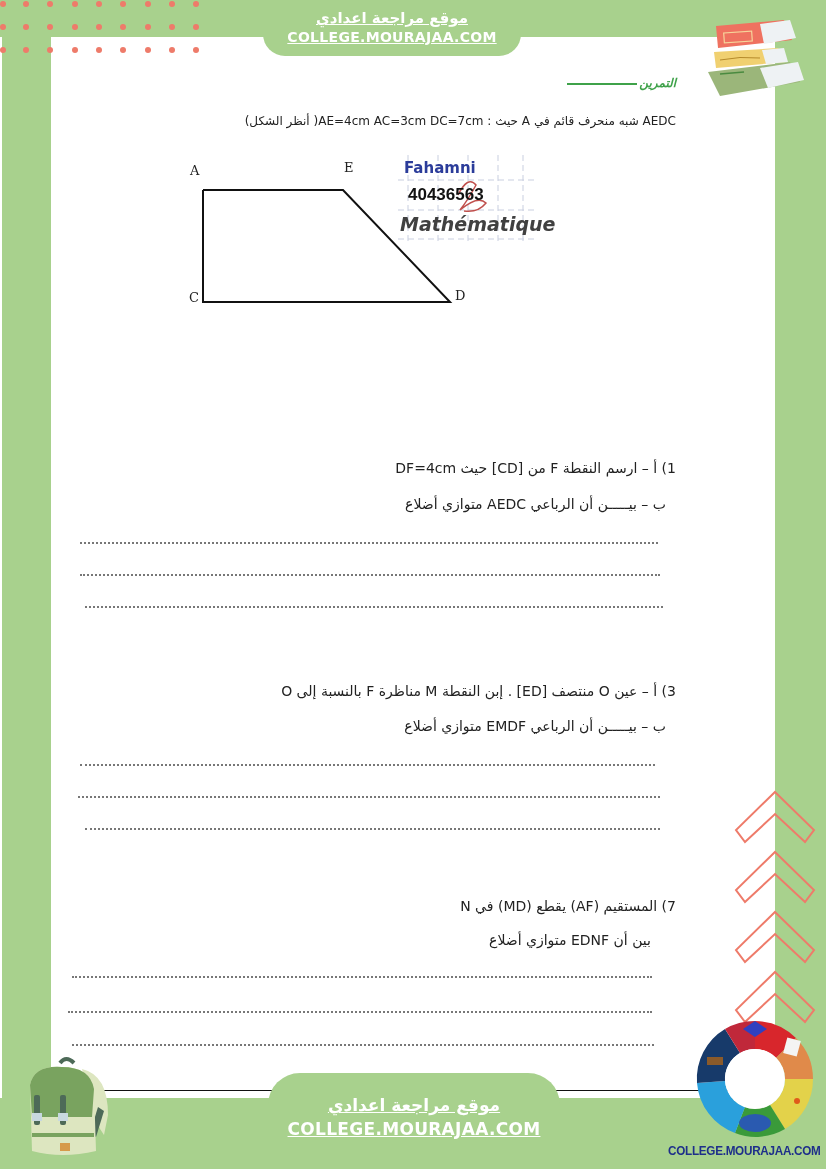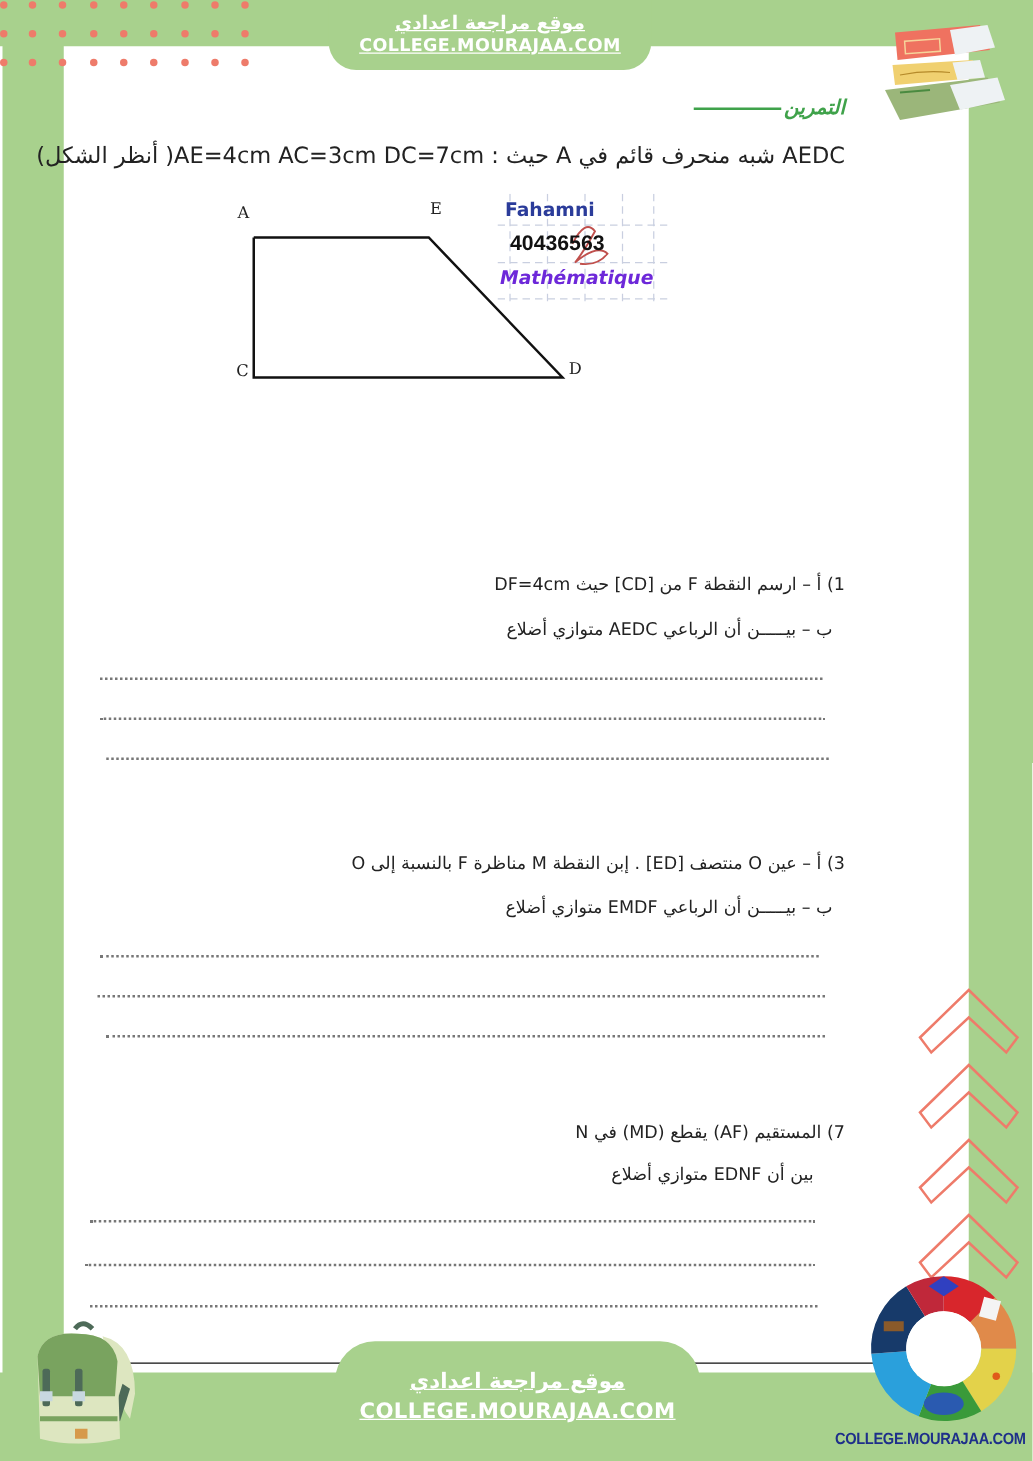--- a/index.html
+++ b/index.html
@@ -23,36 +23,36 @@
   #top-banner { left: 263px; top: 0; width: 258px; height: 56px; border-radius: 0 0 22px 22px; }
   #bottom-banner { left: 268px; top: 1073px; width: 292px; height: 96px; border-radius: 32px 32px 0 0; }
   .banner .ar { display: block; direction: rtl; text-decoration: underline; text-align: center; }
   .banner .en { display: block; text-decoration: underline; letter-spacing: 0.3px; }
   #top-banner .ar { font-size: 15px; margin-top: 8px; line-height: 20px; }
   #top-banner .en { font-size: 14px; line-height: 18px; }
   #bottom-banner .ar { font-size: 17px; margin-top: 20px; line-height: 24px; }
   #bottom-banner .en { font-size: 17px; line-height: 24px; }
 
   .rtl { direction: rtl; position: absolute; color: #222; font-family: "DejaVu Sans", sans-serif; white-space: nowrap; }
-  #exercise-title { right: 150px; top: 76px; font-size: 16px; font-style: italic; font-weight: bold; color: #3fa24a; }
+  #exercise-title { right: 150px; top: 76px; font-size: 12px; font-style: italic; font-weight: bold; color: #3fa24a; }
   #exercise-title .dash { display: inline-block; width: 70px; border-bottom: 2px solid #3fa24a; vertical-align: middle; margin: 0 2px; }
-  #statement { right: 150px; top: 114px; font-size: 18px; }
+  #statement { right: 150px; top: 114px; font-size: 12px; }
 
   .q-line { font-size: 14px; }
   .answer-line {
     position: absolute; height: 0; border-top: 2px dotted #777;
   }
 
   #figure { position: absolute; left: 180px; top: 150px; width: 380px; height: 170px; }
   .pt-label { position: absolute; font-family: "DejaVu Serif", serif; font-size: 13px; color: #222; }
 
   #watermark { position: absolute; left: 398px; top: 155px; width: 136px; height: 90px; }
   #watermark .w1 { position: absolute; left: 6px; top: 4px; font-family: "DejaVu Sans", sans-serif; font-size: 15px; color: #2b3c9a; font-weight: bold; text-align: right; }
   #watermark .w2 { position: absolute; left: 10px; top: 30px; font-family: "Liberation Sans", sans-serif; font-size: 17px; color: #111; font-weight: bold; }
-  #watermark .w3 { position: absolute; left: 2px; top: 58px; font-family: "DejaVu Sans", sans-serif; font-size: 15px; color: #6d28d9; font-weight: bold; font-style: italic; }
+  #watermark .w3 { position: absolute; left: 2px; top: 58px; font-family: "DejaVu Sans", sans-serif; font-size: 19px; color: #404040; font-weight: bold; font-style: italic; }
 
   #footer-rule { position: absolute; left: 60px; top: 1090px; width: 690px; height: 0; border-top: 1.5px solid #111; }
 
   .chev { position: absolute; }
   #logo-text { position: absolute; left: 668px; top: 1143px; font-family: "Liberation Sans", sans-serif; font-weight: bold; font-size: 13px; color: #1e2f8a; letter-spacing: -0.3px; transform: scaleX(0.9); transform-origin: left; }
 </style>
 </head>
 <body>
 
 <div class="green" id="frame-top"></div>

